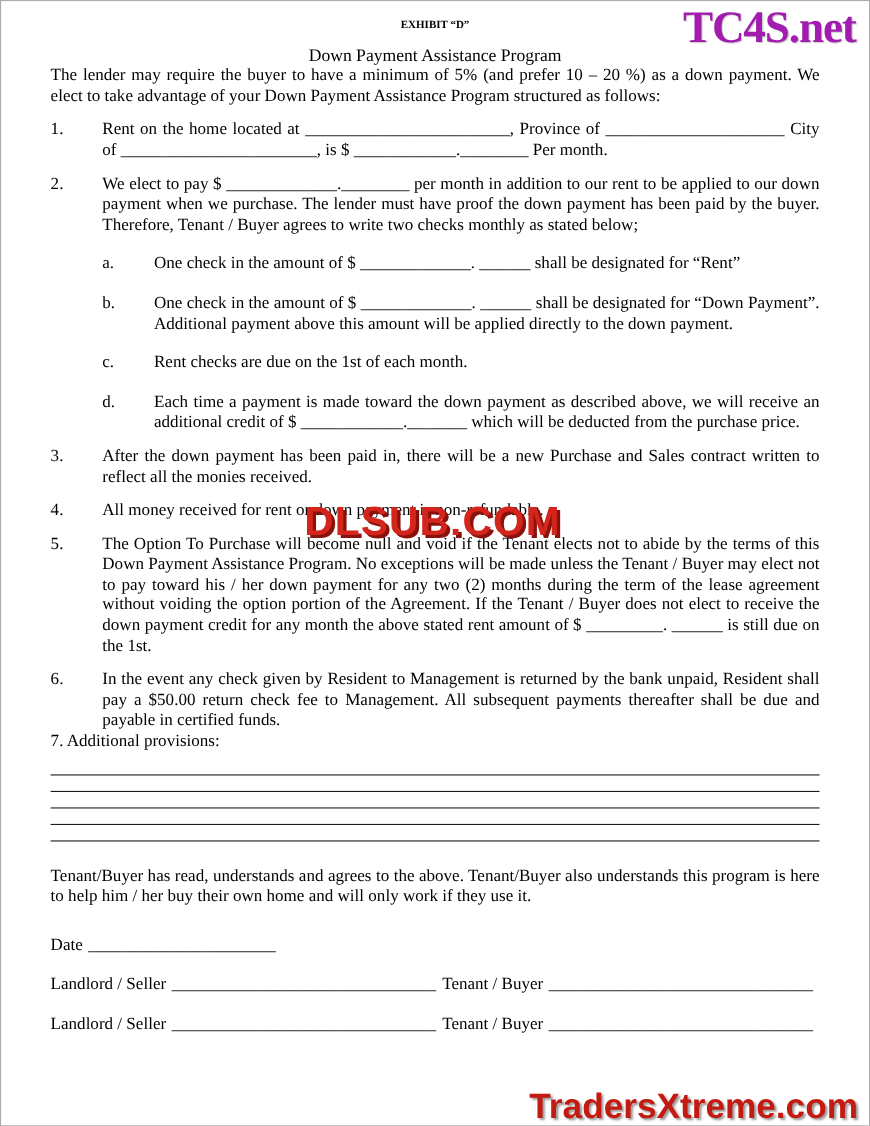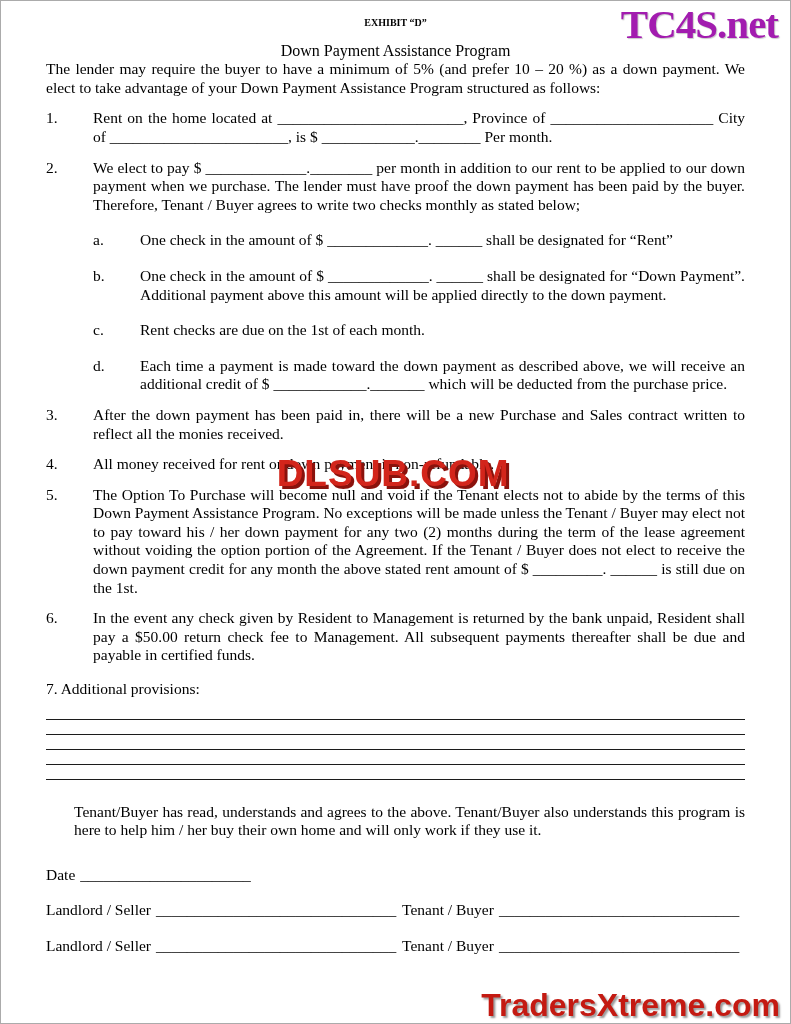--- a/index.html
+++ b/index.html
@@ -10,24 +10,24 @@
     border:1px solid #ababab; padding:13px 45px 0 45px;
     font-size:15.5px; line-height:18.6px; overflow:hidden;
   }
   .title { text-align:center; font-size:10px; font-weight:bold; }
   .subtitle { text-align:center; font-size:16px; font-weight:normal; margin-top:9px; }
   .para { text-align:justify; }
   .item { position:relative; padding-left:47px; text-align:justify; margin-top:12px; }
   .item > .num { position:absolute; left:0; top:0; }
   .subitem { position:relative; margin-left:47px; padding-left:47px; text-align:justify; margin-top:17px; }
   .subitem > .letter { position:absolute; left:0; top:0; }
-  .provisions-label { margin-top:15px; }
+  .provisions-label { }
   .ruled-lines { margin-top:6px; }
   .ruled { height:15px; border-bottom:1px solid #1c1c1c; }
-  .closing { text-align:justify; margin-top:23px;margin-left:28px; }
+  .closing { text-align:justify; margin-top:23px; }
   .date-line { margin-top:26px; white-space:nowrap; }
   .date-line .blank { margin-left:5px; }
   .sig-row { display:flex; margin-top:17px; white-space:nowrap; }
   .sig-left { width:356px; }
   .sig-left .blank, .sig-right .blank { margin-left:5px; }
   .sig-right { flex:1; }
 
   .wm-top {
     position:absolute; top:0; right:12px;
     font-family:Liberation Serif, serif; font-weight:bold;

